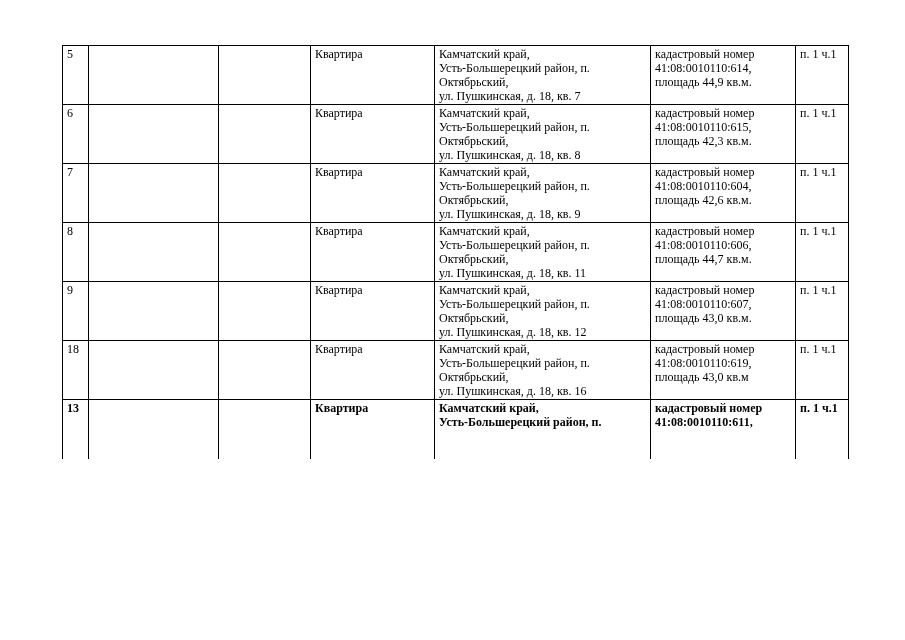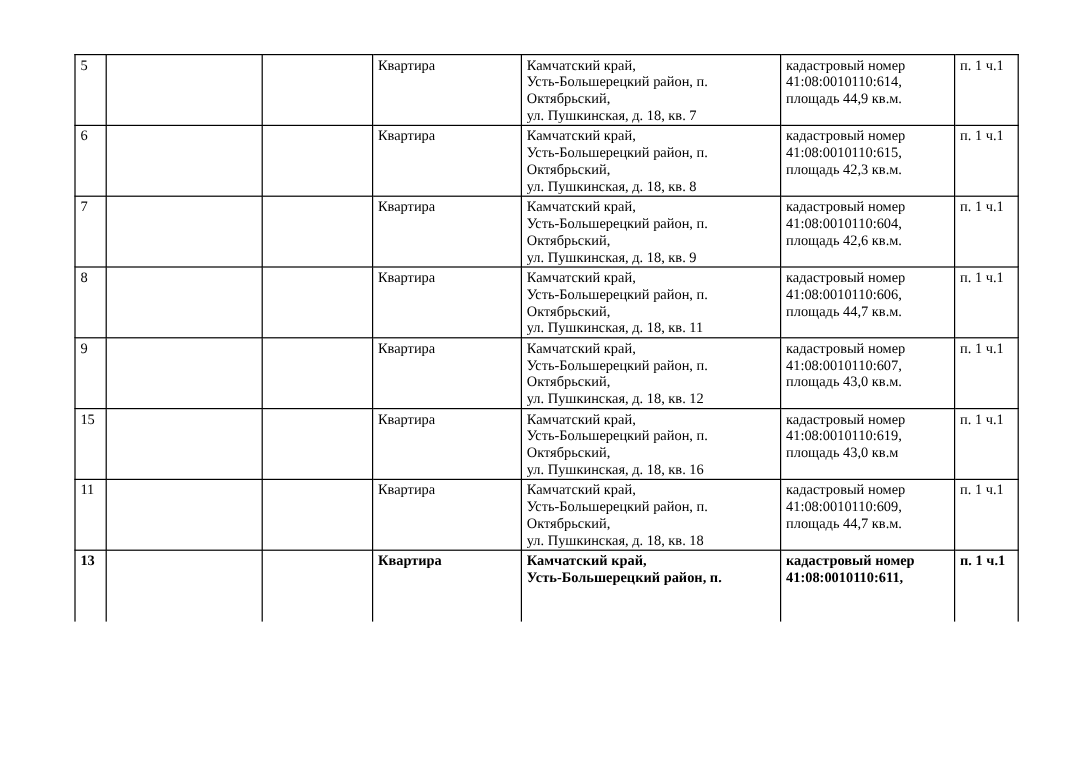--- a/index.html
+++ b/index.html
@@ -133,45 +133,31 @@
     <td class="cell-address">Камчатский край,
 Усть-Большерецкий район, п.
 Октябрьский,
 ул. Пушкинская, д. 18, кв. 12</td>
     <td class="cell-cadastral">кадастровый номер
 41:08:0010110:607,
 площадь 43,0 кв.м.</td>
     <td class="cell-basis">п. 1 ч.1</td>
   </tr>
         <tr>
-    <td class="cell-num">15</td>
+    <td class="cell-num">18</td>
     <td></td>
     <td></td>
     <td>Квартира</td>
     <td class="cell-address">Камчатский край,
 Усть-Большерецкий район, п.
 Октябрьский,
 ул. Пушкинская, д. 18, кв. 16</td>
     <td class="cell-cadastral">кадастровый номер
 41:08:0010110:619,
 площадь 43,0 кв.м</td>
-    <td class="cell-basis">п. 1 ч.1</td>
-  </tr>
-        <tr>
-    <td class="cell-num">11</td>
-    <td></td>
-    <td></td>
-    <td>Квартира</td>
-    <td class="cell-address">Камчатский край,
-Усть-Большерецкий район, п.
-Октябрьский,
-ул. Пушкинская, д. 18, кв. 18</td>
-    <td class="cell-cadastral">кадастровый номер
-41:08:0010110:609,
-площадь 44,7 кв.м.</td>
     <td class="cell-basis">п. 1 ч.1</td>
   </tr>
         <tr class="cut-row">
     <td class="cell-num">13</td>
     <td></td>
     <td></td>
     <td>Квартира</td>
     <td class="cell-address">Камчатский край,
 Усть-Большерецкий район, п.</td>
     <td class="cell-cadastral">кадастровый номер

